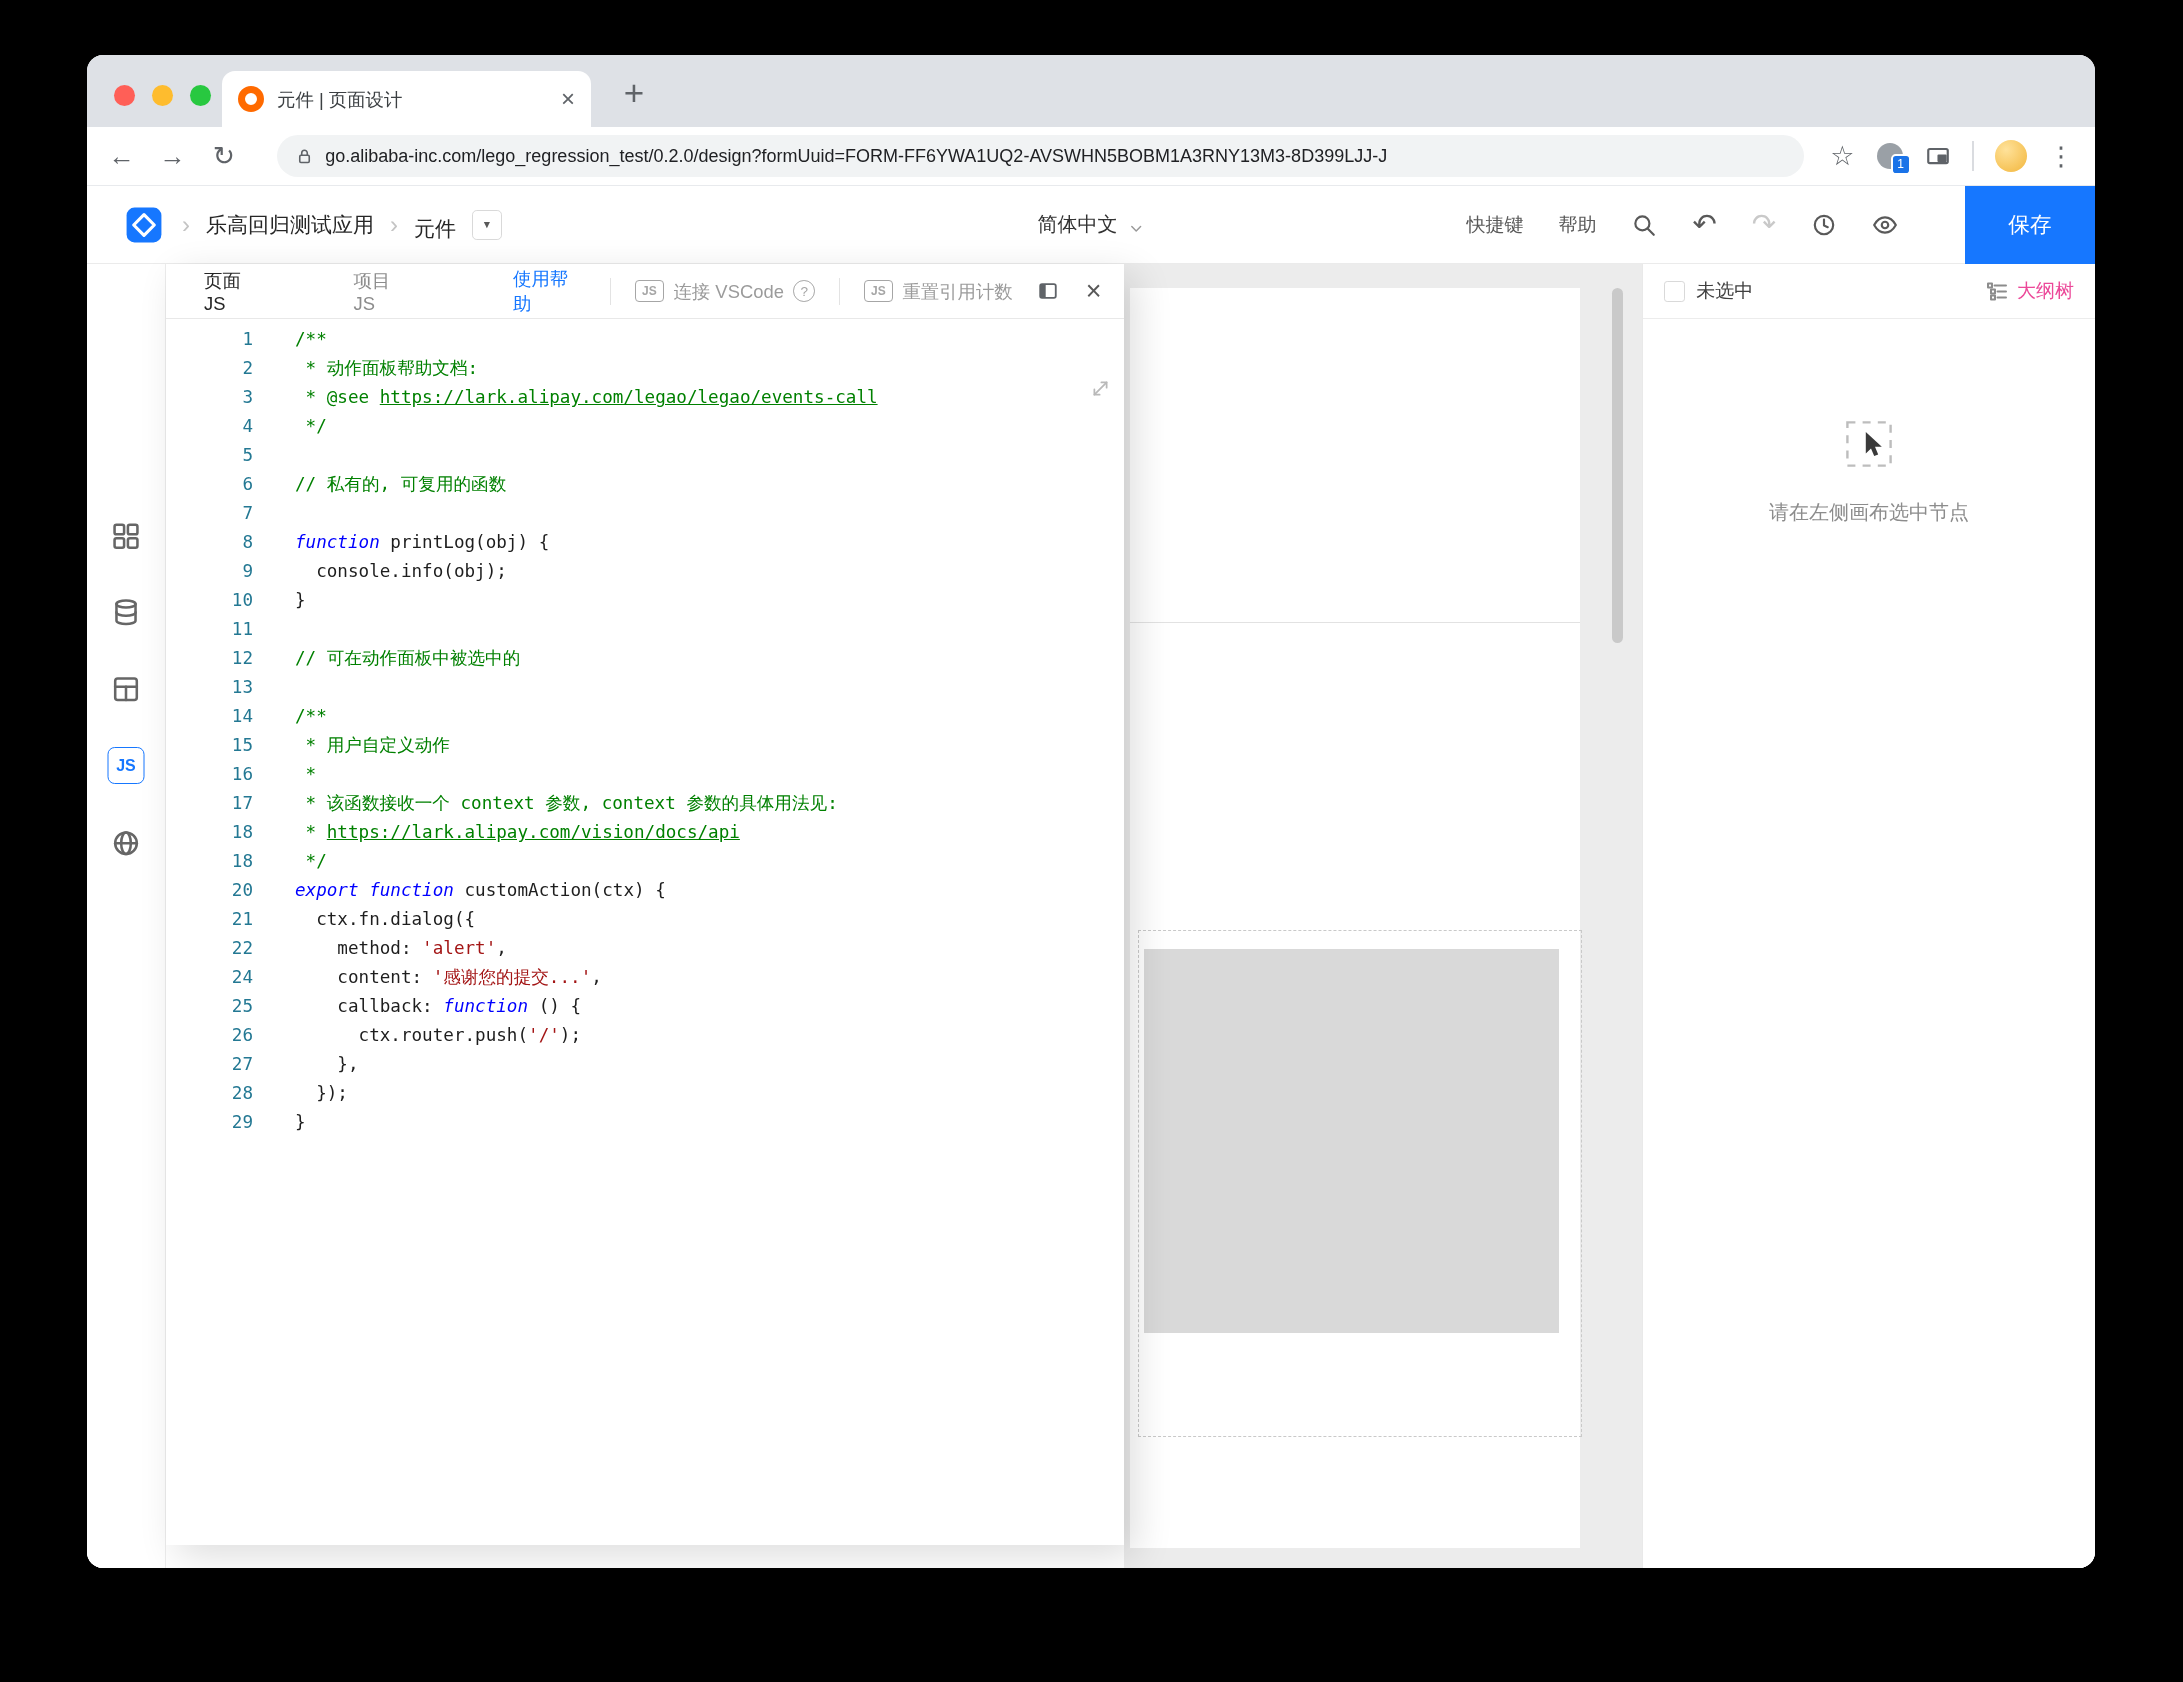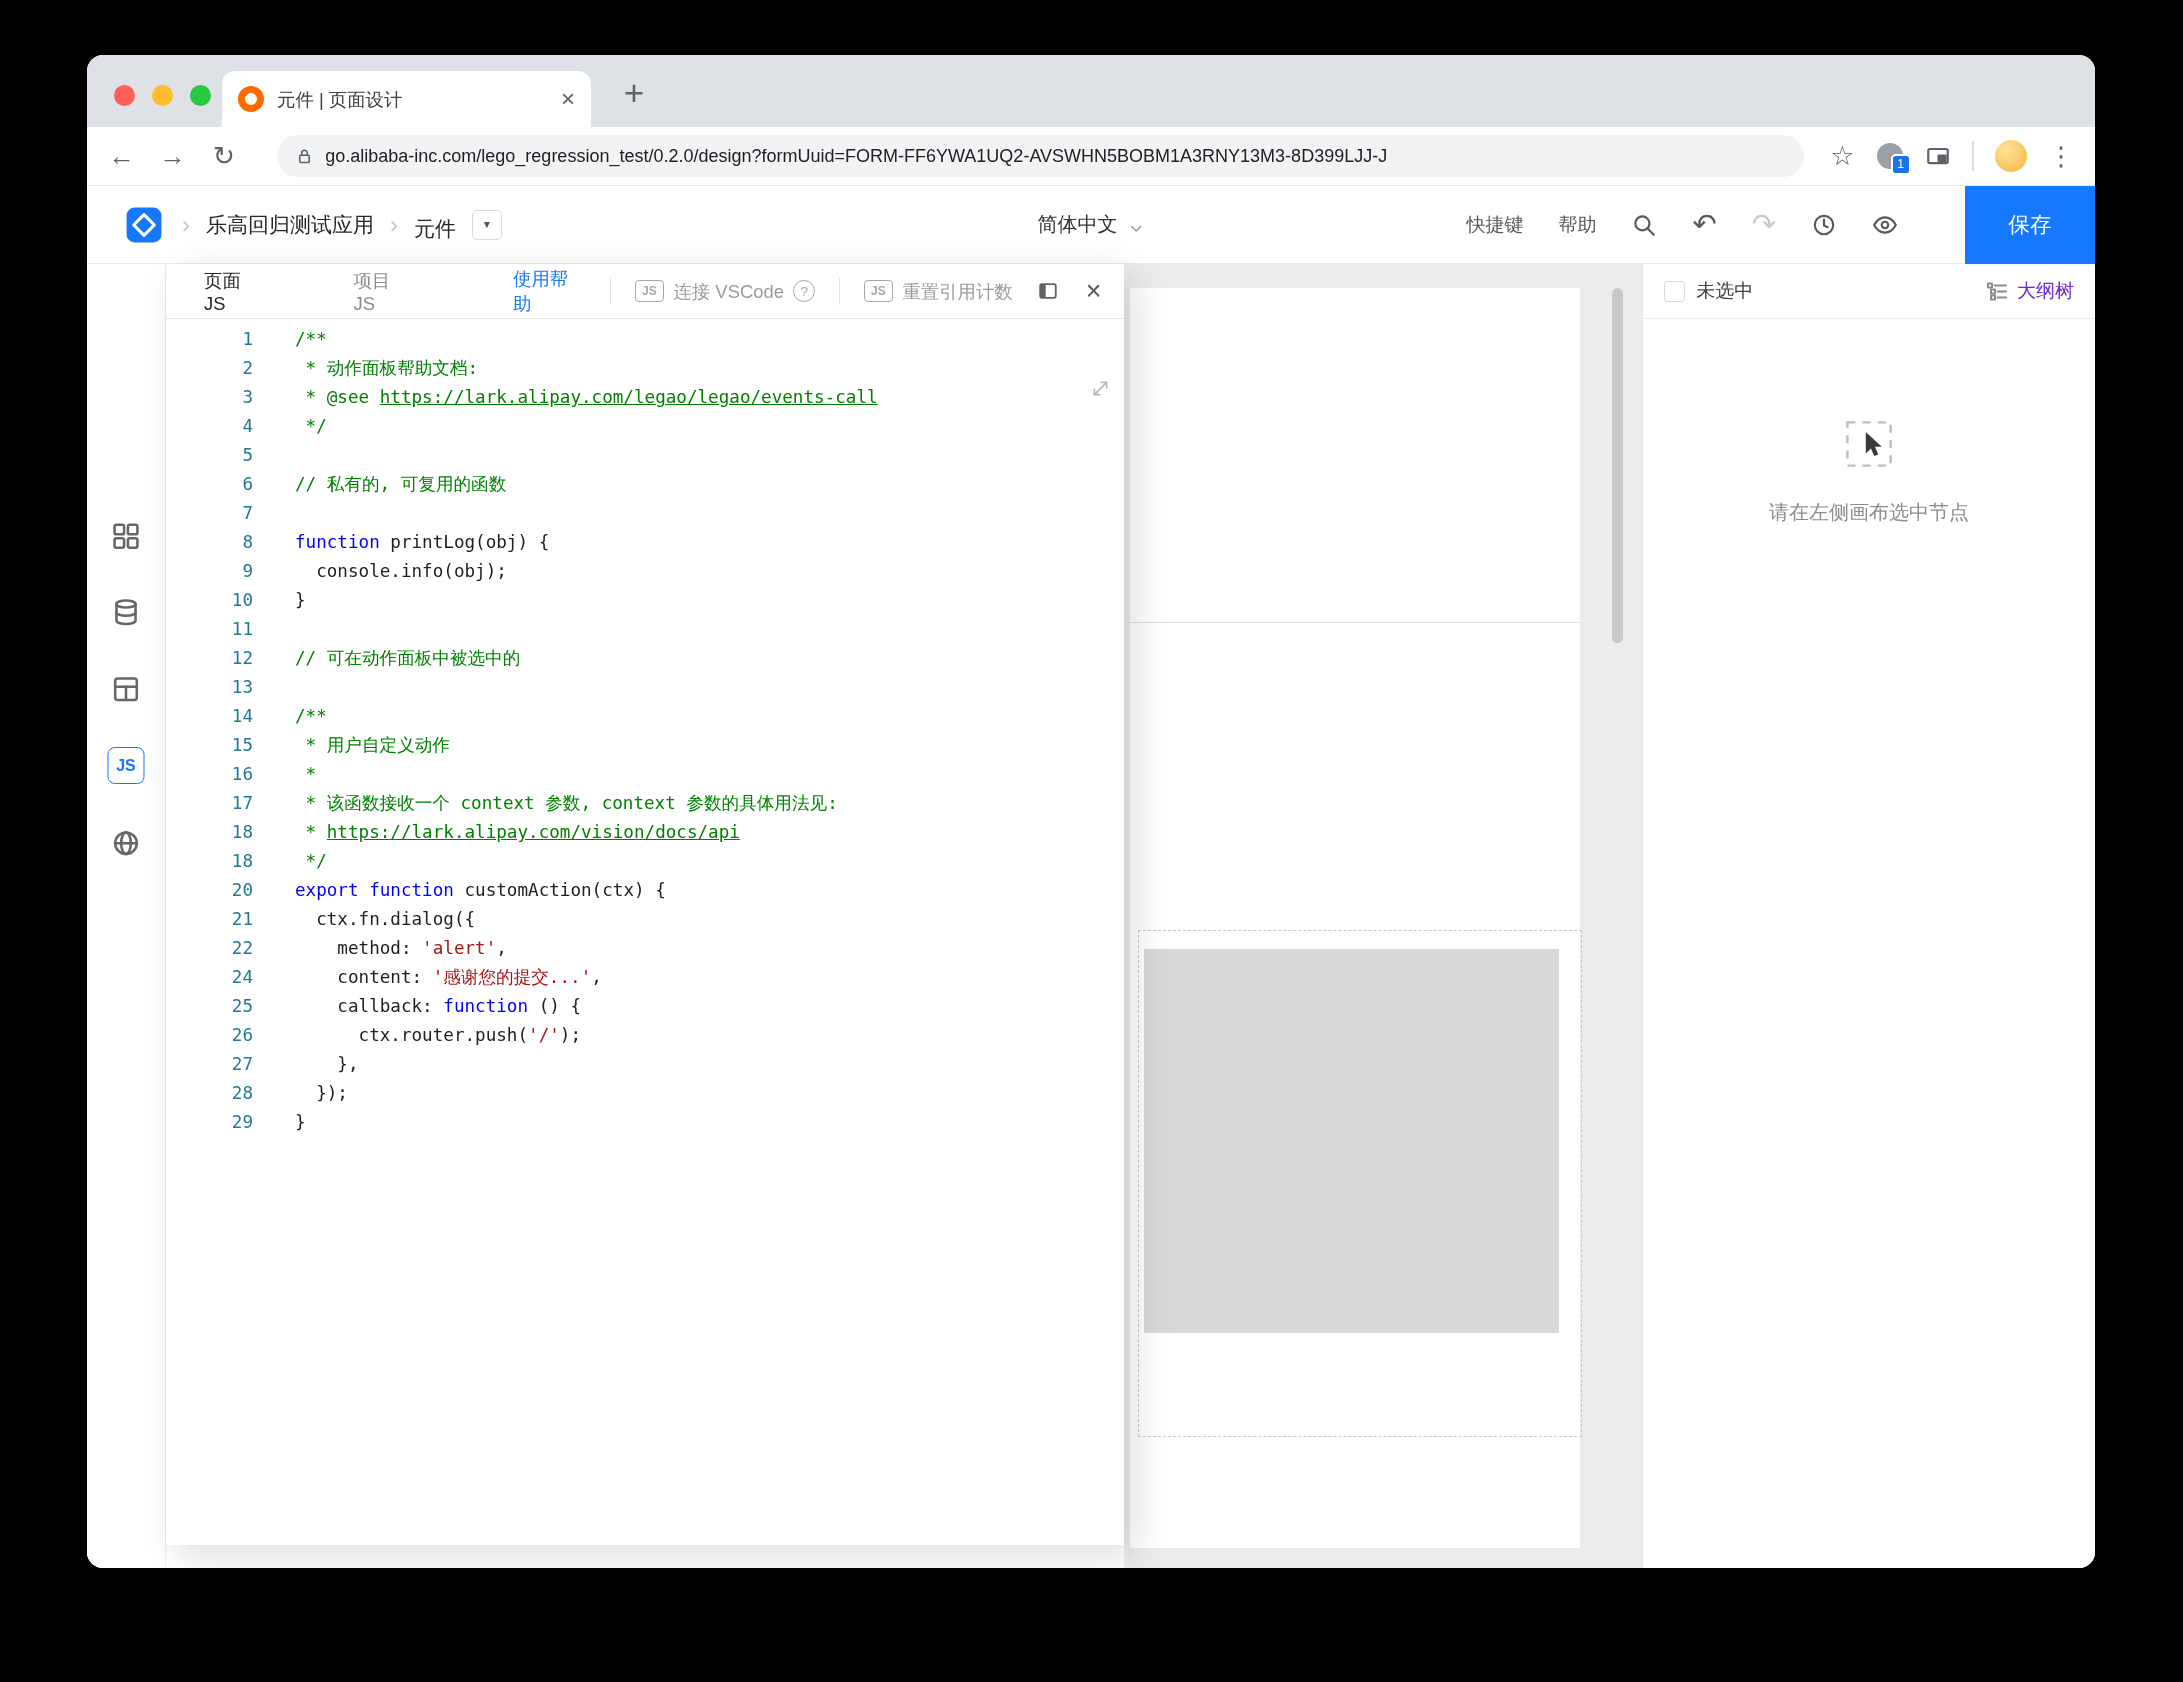--- a/index.html
+++ b/index.html
@@ -62,21 +62,21 @@
   .artboard{position:absolute;left:5.6px;top:24px;width:450px;height:1260px;background:#fff;}
   .art-divider{position:absolute;left:0;right:0;top:334px;height:0.8px;background:#e2e2e2;}
   .dashed-box{position:absolute;left:8.8px;right:-2.4px;top:642px;height:507px;border:1.6px dashed #c9c9c9;box-sizing:border-box;}
   .gray-block{position:absolute;left:14.4px;top:661px;width:415px;height:384px;background:#d9d9d9;}
   .canvas-scroll{position:absolute;left:488px;top:24px;width:11.2px;height:355px;background:#c9c9c9;border-radius:5.6px;}
 
   .rightpanel{position:absolute;left:1555px;right:0;top:0;bottom:0;background:#fff;border-left:0.8px solid #e9e9e9;box-sizing:border-box;}
   .rp-header{height:55px;border-bottom:0.8px solid #ececec;display:flex;align-items:center;padding:0 21px;box-sizing:border-box;}
   .checkbox{width:21px;height:21px;border:1.6px solid #d9d9d9;border-radius:3.2px;box-sizing:border-box;}
   .rp-label{margin-left:11.2px;font-size:19px;color:#404040;}
-  .rp-right{margin-left:auto;display:flex;align-items:center;gap:8px;color:#6d28d9;font-size:19px;}
+  .rp-right{margin-left:auto;display:flex;align-items:center;gap:8px;color:#ec4899;font-size:19px;}
   .tree-ic{width:24px;height:24px;color:#8c8c8c;}
   .rp-empty{position:absolute;left:0;right:0;top:152px;text-align:center;}
   .rp-empty .hint{margin-top:24px;font-size:20px;color:#8c8c8c;}
   .cursor-ic{display:inline-block;}
 
   
   .codepanel{position:absolute;left:79px;top:0;width:958px;height:1281px;background:#fff;box-shadow:11.2px 11.2px 37px rgba(0,0,0,.14);}
   .cp-tabbar{height:55px;border-bottom:0.8px solid #e8e8e8;display:flex;align-items:center;padding:0 22.5px 0 38px;font-size:18.4px;box-sizing:border-box;}
   .cp-tab{color:#8c8c8c;}
   .cp-tab.active{color:#262626;}
@@ -87,21 +87,21 @@
   .jsbadge{width:29px;height:21.7px;border:1.6px solid #a6a6a6;border-radius:4px;color:#a6a6a6;font-size:12px;font-weight:bold;display:flex;align-items:center;justify-content:center;box-sizing:border-box;}
   .qmark{width:21.7px;height:21.7px;border:1.6px solid #a6a6a6;border-radius:50%;font-size:13.6px;color:#a6a6a6;display:flex;align-items:center;justify-content:center;box-sizing:border-box;}
   .cp-spacer{flex:1;}
   .panel-toggle{width:26px;height:24px;color:#5f6368;margin-right:27px;}
   .cp-close{font-size:27px;color:#595959;}
 
   .cp-code{position:relative;padding-top:6.4px;font-family:"DejaVu Sans Mono",monospace;font-size:17.6px;line-height:29px;}
   .code-row{display:flex;height:29px;white-space:pre;}
   .ln{flex:0 0 87px;width:87px;text-align:right;color:#237893;}
   .code{margin-left:42px;color:#1e1e1e;}
-  .tok-cm{color:#008000;} .tok-kw{color:#0000ff;} .tok-str{color:#a31515;} .tok-pl{color:#1e1e1e;}
+  .tok-cm{color:#008000;} .tok-kw{color:#0000ff;font-style:italic;} .tok-str{color:#a31515;} .tok-pl{color:#1e1e1e;}
   .tok-lk{color:#008000;text-decoration:underline;}
   .resize-ic{position:absolute;right:13px;top:59px;width:21px;height:21px;color:#b9b9b9;}
 </style>
 </head>
 <body>
 
 <div class="window">
 
   <div class="tabstrip">
     <div class="lights">

